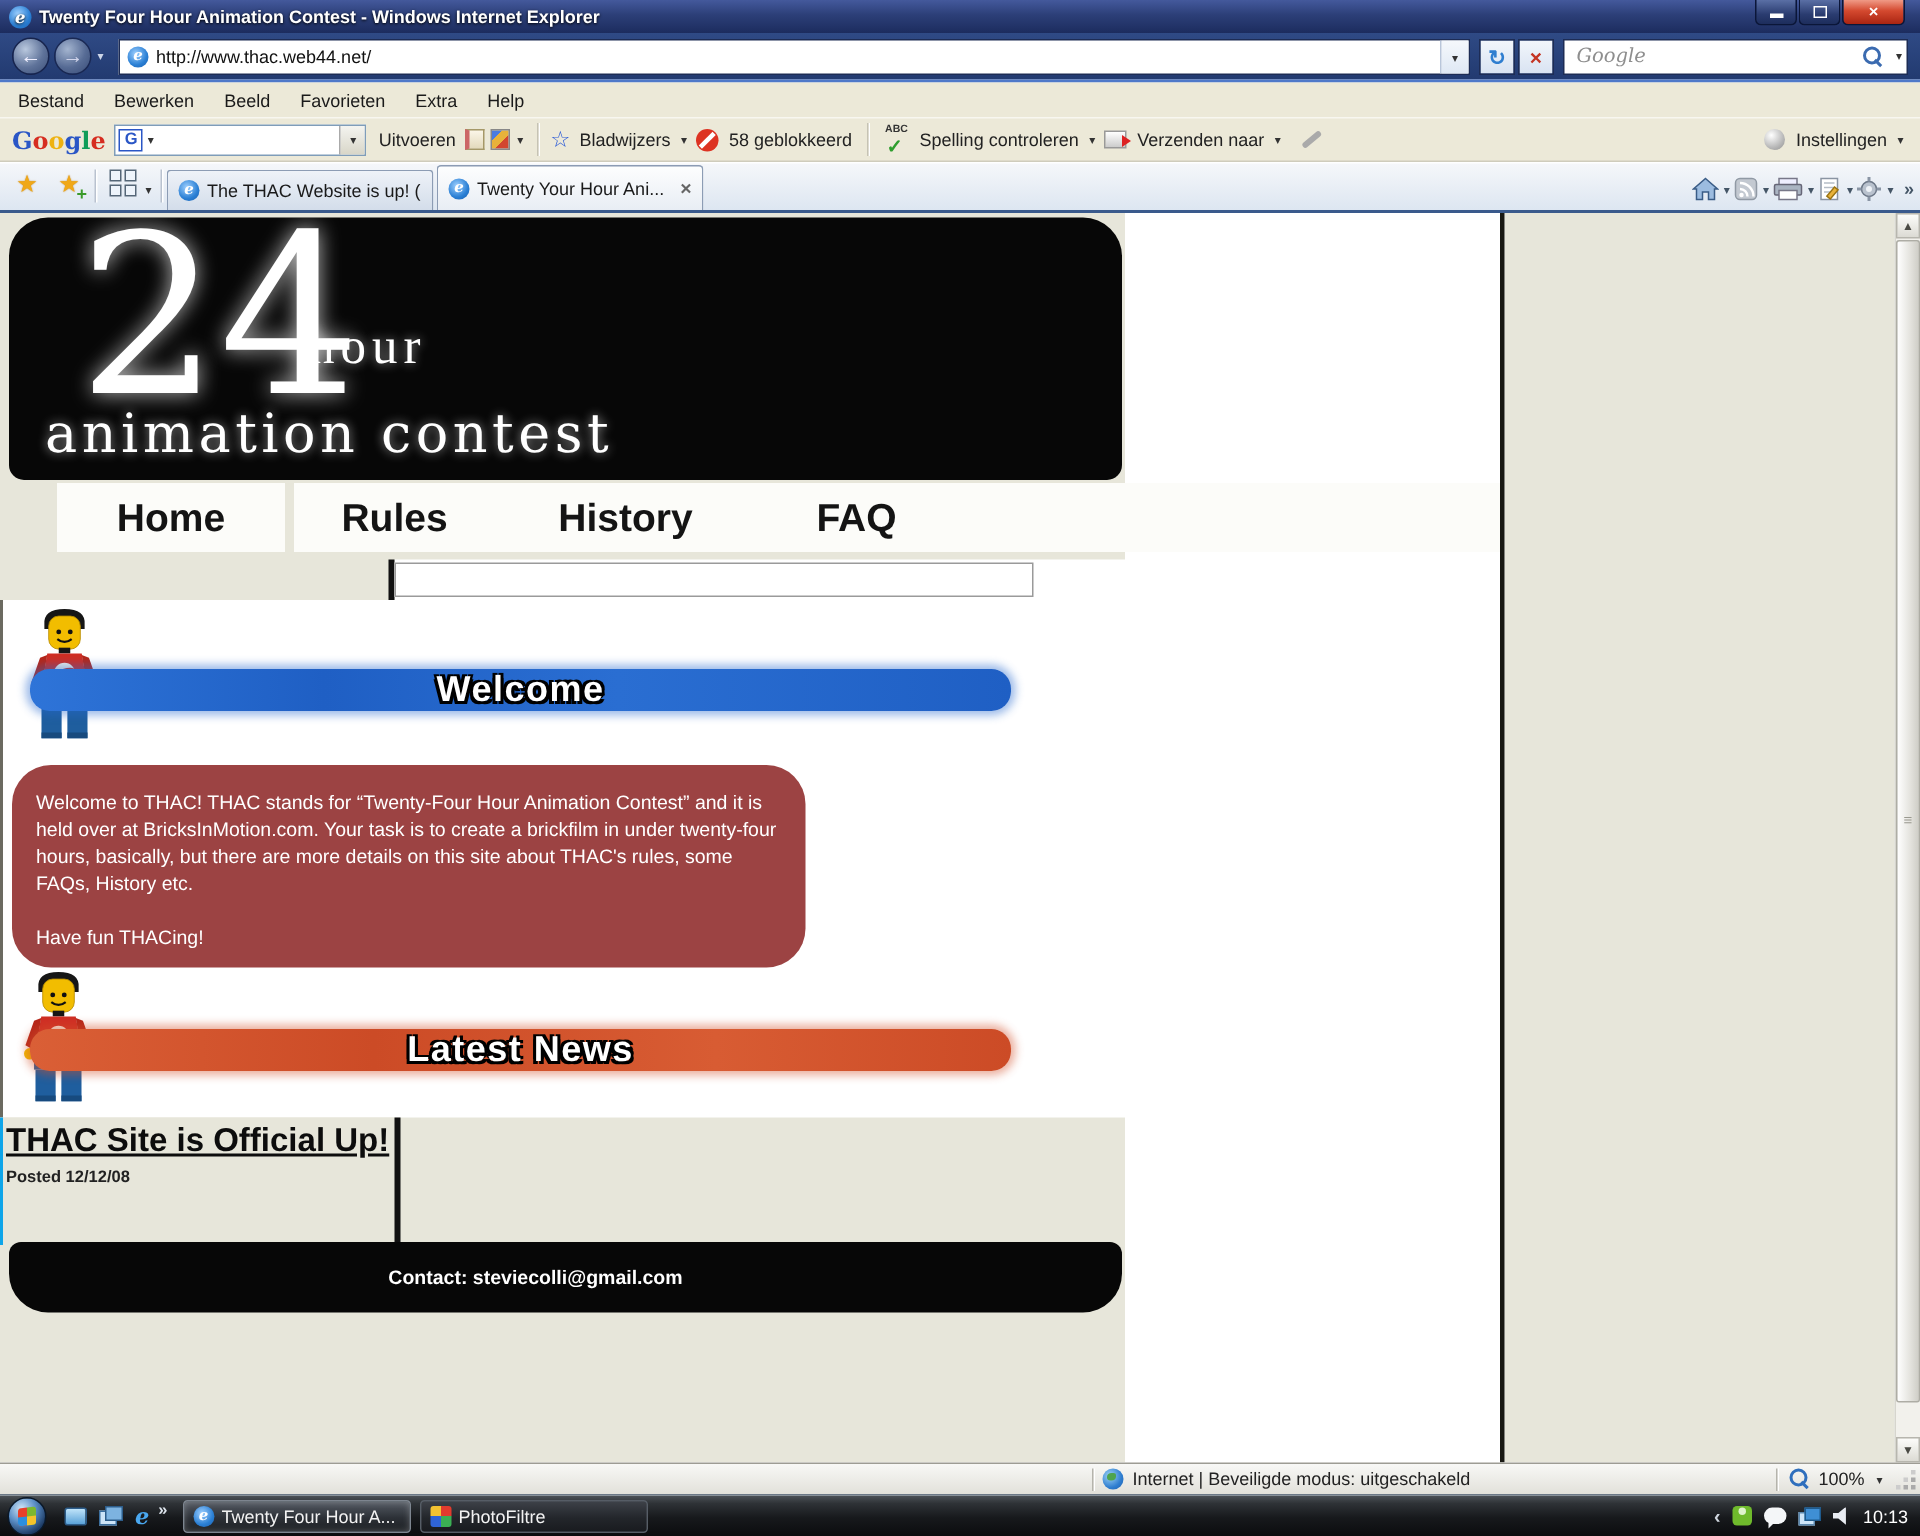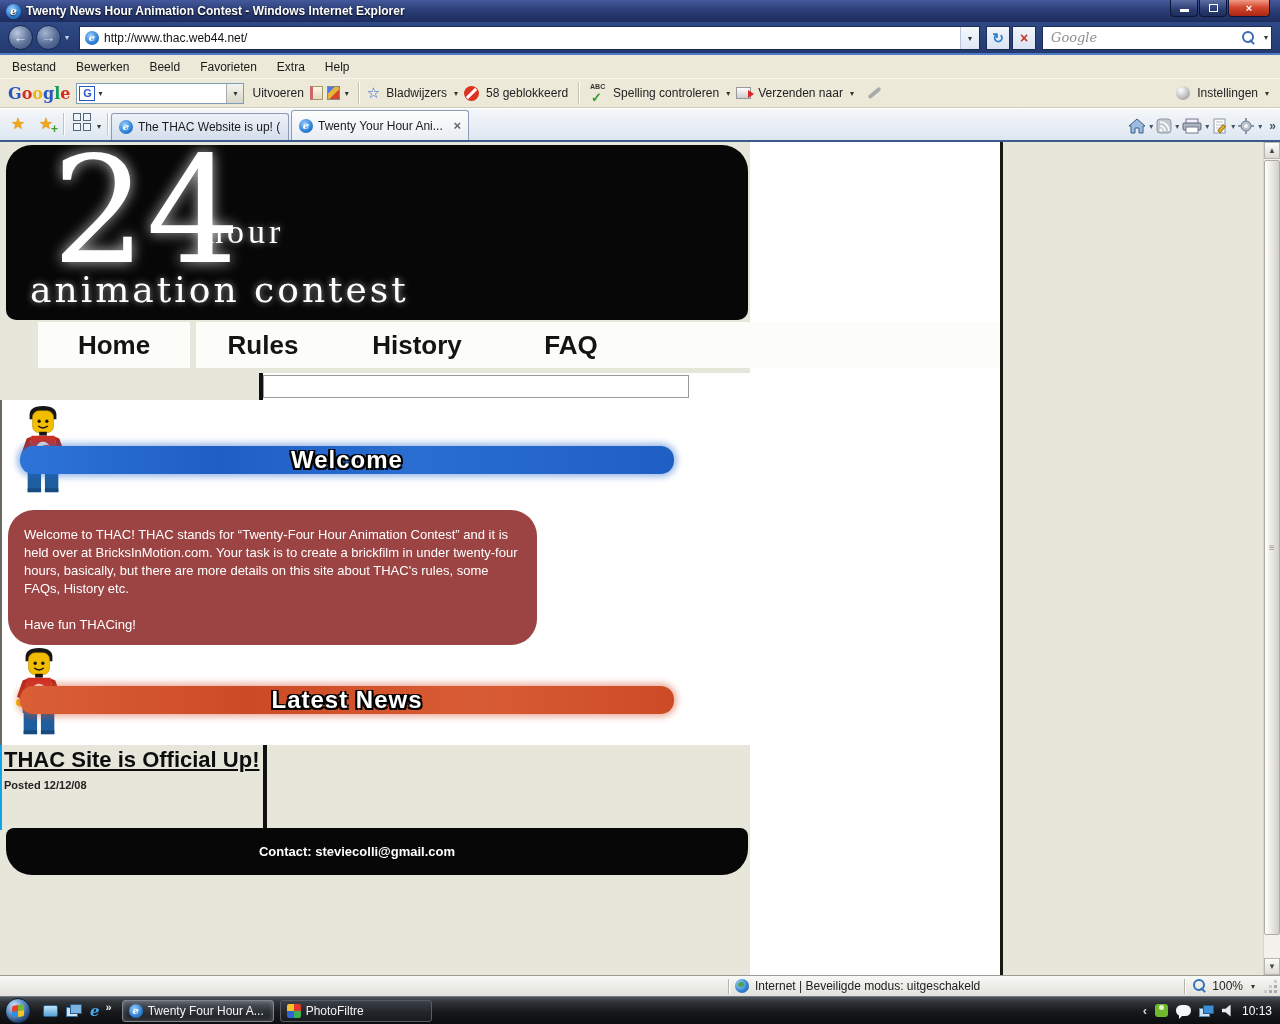--- a/index.html
+++ b/index.html
@@ -283,21 +283,21 @@
     <rect x="32" y="70" width="14" height="22" fill="#1f5e9e"></rect>
     <rect x="14" y="88" width="14" height="4" fill="#174a7e"></rect>
     <rect x="32" y="88" width="14" height="4" fill="#174a7e"></rect>
   </symbol>
 </svg>
 
 <div class="screen">
 
   <div class="titlebar">
     <span class="ie-e">e</span>
-    <span>Twenty News Hour Animation Contest - Windows Internet Explorer</span>
+    <span>Twenty Four Hour Animation Contest - Windows Internet Explorer</span>
     <div class="capbtns">
       <div class="capbtn">
           <span class="minbar"></span>
         </div>
       <div class="capbtn">
           <span class="maxbox"></span>
         </div>
       <div class="capbtn close">
           <span>×</span>
         </div>

